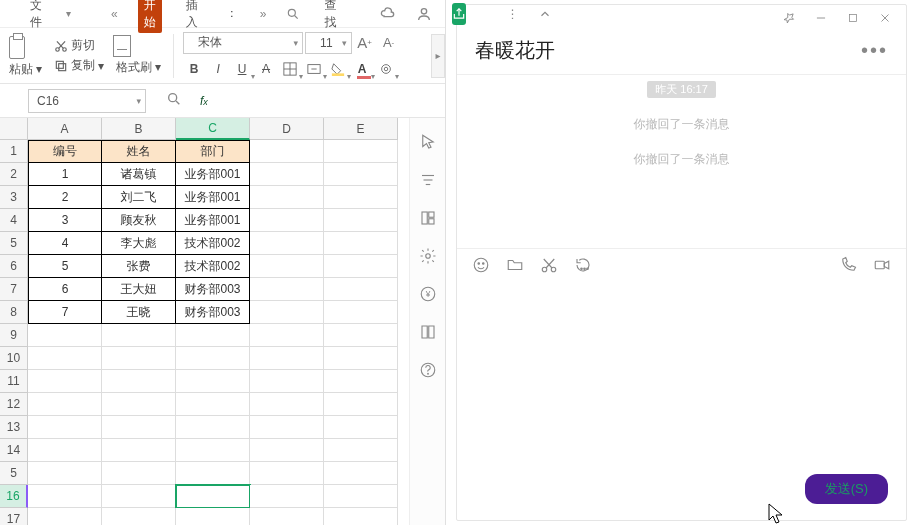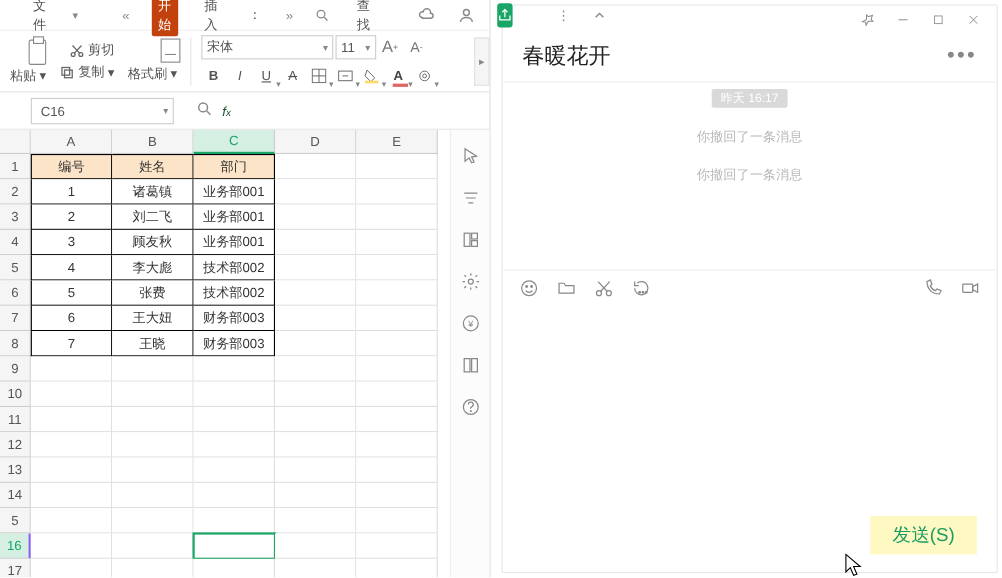--- a/index.html
+++ b/index.html
@@ -14,38 +14,38 @@
 .menu-item.active { background:#c2410c; color:#fff; border-radius:2px; padding:2px 6px;}
 .menu .sep { width:1px; height:18px; background:#ddd; }
 .menu .icon-btn { width:22px; height:22px; display:flex; align-items:center; justify-content:center; color:#888; border-radius:3px; cursor:pointer;}
 .menu .green-btn { background:#19a566; color:#fff; }
 .menu .caret { font-size:10px; color:#888; }
 .hamb { display:inline-block; width:14px; line-height:3px; }
 .hamb b { display:block; height:2px; background:#555; margin:2px 0;}
 
 
 .ribbon { display:flex; align-items:center; height:56px; padding:4px 6px; gap:6px; border-bottom:1px solid #e5e5e5; position:relative;}
-.rb-group { display:flex; flex-direction:column; align-items:flex-end; justify-content:center; gap:1px;}
+.rb-group { display:flex; flex-direction:column; align-items:flex-start; justify-content:center; gap:1px;}
 .rb-btn { display:flex; align-items:center; gap:3px; padding:1px 3px; color:#555; cursor:pointer; font-size:12px;}
 .rb-btn svg, .rb-btn .ic { width:14px; height:14px; }
 .vsep { width:1px; height:44px; background:#e5e5e5; margin:0 3px;}
 .font-sel { display:flex; align-items:center; gap:2px;}
-.font-sel .sel { border:1px solid #ccc; height:22px; padding:0 18px 0 4px; min-width:50px; display:flex; align-items:center; position:relative; color:#555; background:#fff;}
+.font-sel .sel { border:1px solid #ccc; height:22px; padding:0 18px 0 14px; min-width:50px; display:flex; align-items:center; position:relative; color:#555; background:#fff;}
 .font-sel .sel .dd { position:absolute; right:4px; font-size:9px; color:#888;}
 .fs-btn { width:22px; height:22px; display:flex; align-items:center; justify-content:center; color:#777; cursor:pointer;}
 .fmt-row { display:flex; align-items:center; gap:2px;}
 .fmt-row .b { width:22px; height:22px; display:flex; align-items:center; justify-content:center; color:#555; cursor:pointer; position:relative;}
 .fmt-row .b .dd { position:absolute; right:-2px; bottom:-1px; font-size:8px; color:#888;}
 .ribbon .expand { position:absolute; right:0; top:50%; transform:translateY(-50%); width:14px; height:44px; background:#f5f5f5; border:1px solid #e0e0e0; display:flex; align-items:center; justify-content:center; color:#888; font-size:10px; cursor:pointer;}
 
 
 .nbrow { display:flex; align-items:center; height:34px; border-bottom:1px solid #e5e5e5;}
-.namebox { width:130px; height:24px; margin-left:28px; border:1px solid #ccc; display:flex; align-items:center; padding:0 20px 0 8px; position:relative; color:#555; background:#fff;}
+.namebox { width:118px; height:24px; margin-left:28px; border:1px solid #ccc; display:flex; align-items:center; padding:0 20px 0 8px; position:relative; color:#555; background:#fff;}
 .namebox .dd { position:absolute; right:4px; font-size:9px; color:#888;}
-.fx-area { display:flex; align-items:center; gap:8px; margin-left:20px; color:#14532d;}
+.fx-area { display:flex; align-items:center; gap:18px; margin-left:20px; color:#14532d;}
 
 
 .sheet { flex:1; overflow:hidden; position:relative; display:flex;}
 .corner { width:28px; height:22px; border-right:1px solid #ccc; border-bottom:1px solid #ccc; background:#f5f5f5; position:absolute; left:0; top:0;}
 .colhdrs { position:absolute; left:28px; top:0; display:flex;}
 .colhdr { width:74px; height:22px; border-right:1px solid #ccc; border-bottom:1px solid #ccc; background:#f5f5f5; display:flex; align-items:center; justify-content:center; color:#555;}
 .rowhdrs { position:absolute; left:0; top:22px; display:flex; flex-direction:column;}
 .rowhdr { width:28px; height:23px; border-right:1px solid #ccc; border-bottom:1px solid #ccc; background:#f5f5f5; display:flex; align-items:center; justify-content:center; color:#555;}
 .rowhdr.sel { background:#d5efe3; color:#19a566; border-right:2px solid #8b5cf6;}
 .grid { position:absolute; left:28px; top:22px;}
@@ -67,21 +67,21 @@
 .chat-hdr .wbtn { width:22px; height:22px; display:flex; align-items:center; justify-content:center; cursor:pointer;}
 .chat-title { font-size:20px; padding:6px 18px 10px; color:#222; display:flex; justify-content:space-between; align-items:center;}
 .chat-body { flex:1; border-top:1px solid #eee; border-bottom:1px solid #eee; display:flex; flex-direction:column; align-items:center; padding-top:6px; gap:18px;}
 .time-pill { background:#d9d9d9; color:#fff; font-size:11px; padding:1px 8px; border-radius:2px;}
 .recall { color:#b8b8b8; font-size:12px;}
 .chat-tools { display:flex; align-items:center; justify-content:space-between; padding:6px 14px;}
 .chat-tools .l, .chat-tools .r { display:flex; gap:14px; color:#888;}
 .chat-tools .ti { width:20px; height:20px; display:flex; align-items:center; justify-content:center; cursor:pointer;}
 .chat-input { flex:1.1;}
 .chat-send { display:flex; justify-content:flex-end; padding:10px 18px 16px;}
-.send-btn { background:#fef9c3; color:#1a9c62; padding:6px 20px; border-radius:0; cursor:pointer; font-size:17px;}
+.send-btn { background:#4c1d95; color:#1a9c62; padding:6px 20px; border-radius:12px; cursor:pointer; font-size:13px;}
 
 .paste-ic { position:relative; width:22px; height:26px; }
 .paste-ic::before{content:"";position:absolute;inset:3px 3px 0 3px;border:1px solid #888;border-radius:2px;}
 .paste-ic::after{content:"";position:absolute;left:7px;top:0;width:8px;height:5px;border:1px solid #888;background:#fff;}
 .brush-ic { width:18px;height:22px;border:1px solid #888;position:relative;}
 .brush-ic::after{content:"";position:absolute;left:3px;bottom:-1px;width:10px;height:7px;border-top:1px solid #888;}
 
 
 .cursor-arrow { position:absolute; left:768px; top:503px; pointer-events:none; }
 </style>

